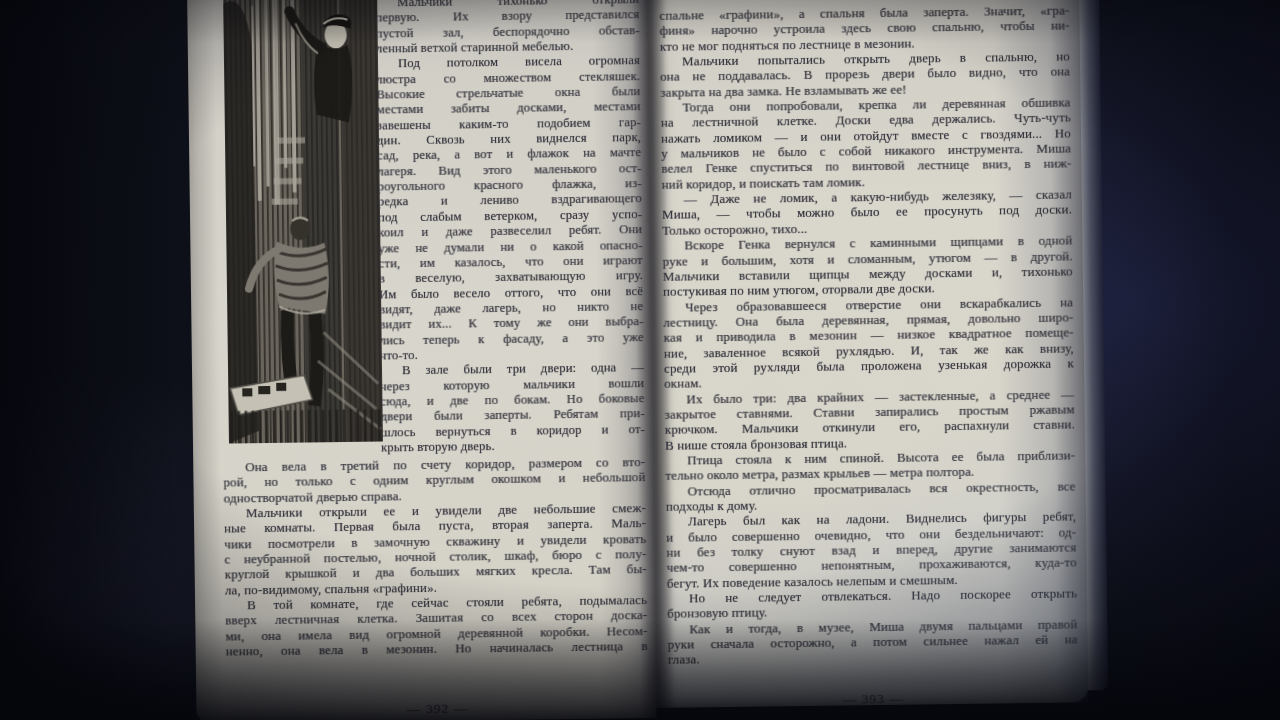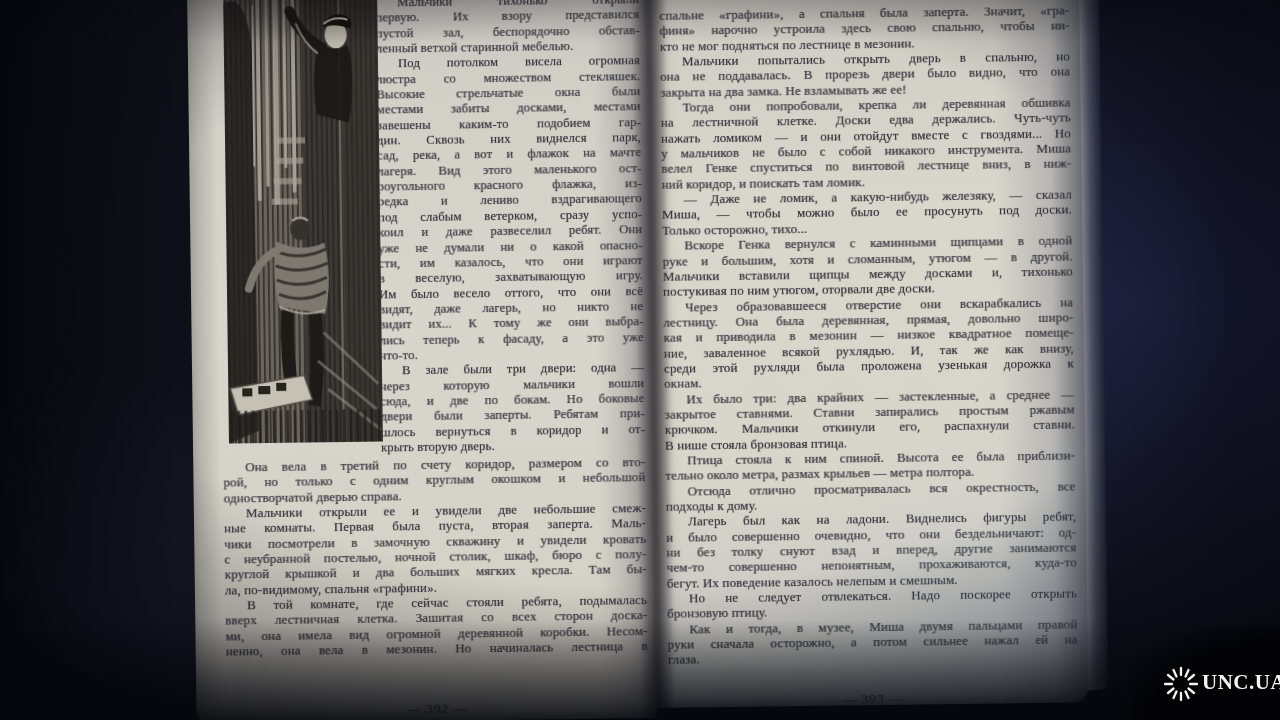--- a/index.html
+++ b/index.html
@@ -226,32 +226,13 @@
       <div class="pagenum pagenum-right">— 393 —</div>
       <div class="sheen"></div>
     </div>
 
     <div class="gutter"></div>
     <div class="fore-edge"></div>
   </div>
 
   <div class="vignette"></div>
 
-  <div class="wm-corner">
-    <svg class="wm-icon" viewBox="0 0 38 38">
-      <g stroke="#f6f4ee" stroke-width="2.3" stroke-linecap="round">
-        <line x1="19" y1="3" x2="19" y2="10"></line>
-        <line x1="26.5" y1="5" x2="23.5" y2="11.5"></line>
-        <line x1="32" y1="10" x2="26.5" y2="14.5"></line>
-        <line x1="35" y1="19" x2="28" y2="19"></line>
-        <line x1="32" y1="28" x2="26.5" y2="23.5"></line>
-        <line x1="26.5" y1="33" x2="23.5" y2="26.5"></line>
-        <line x1="19" y1="35" x2="19" y2="28"></line>
-        <line x1="11.5" y1="33" x2="14.5" y2="26.5"></line>
-        <line x1="6" y1="28" x2="11.5" y2="23.5"></line>
-        <line x1="3" y1="19" x2="10" y2="19"></line>
-        <line x1="6" y1="10" x2="11.5" y2="14.5"></line>
-        <line x1="11.5" y1="5" x2="14.5" y2="11.5"></line>
-      </g>
-    </svg>
-    <span class="wm-text">UNC.UA</span>
-  </div>
 </div>
 
 </body></html>

